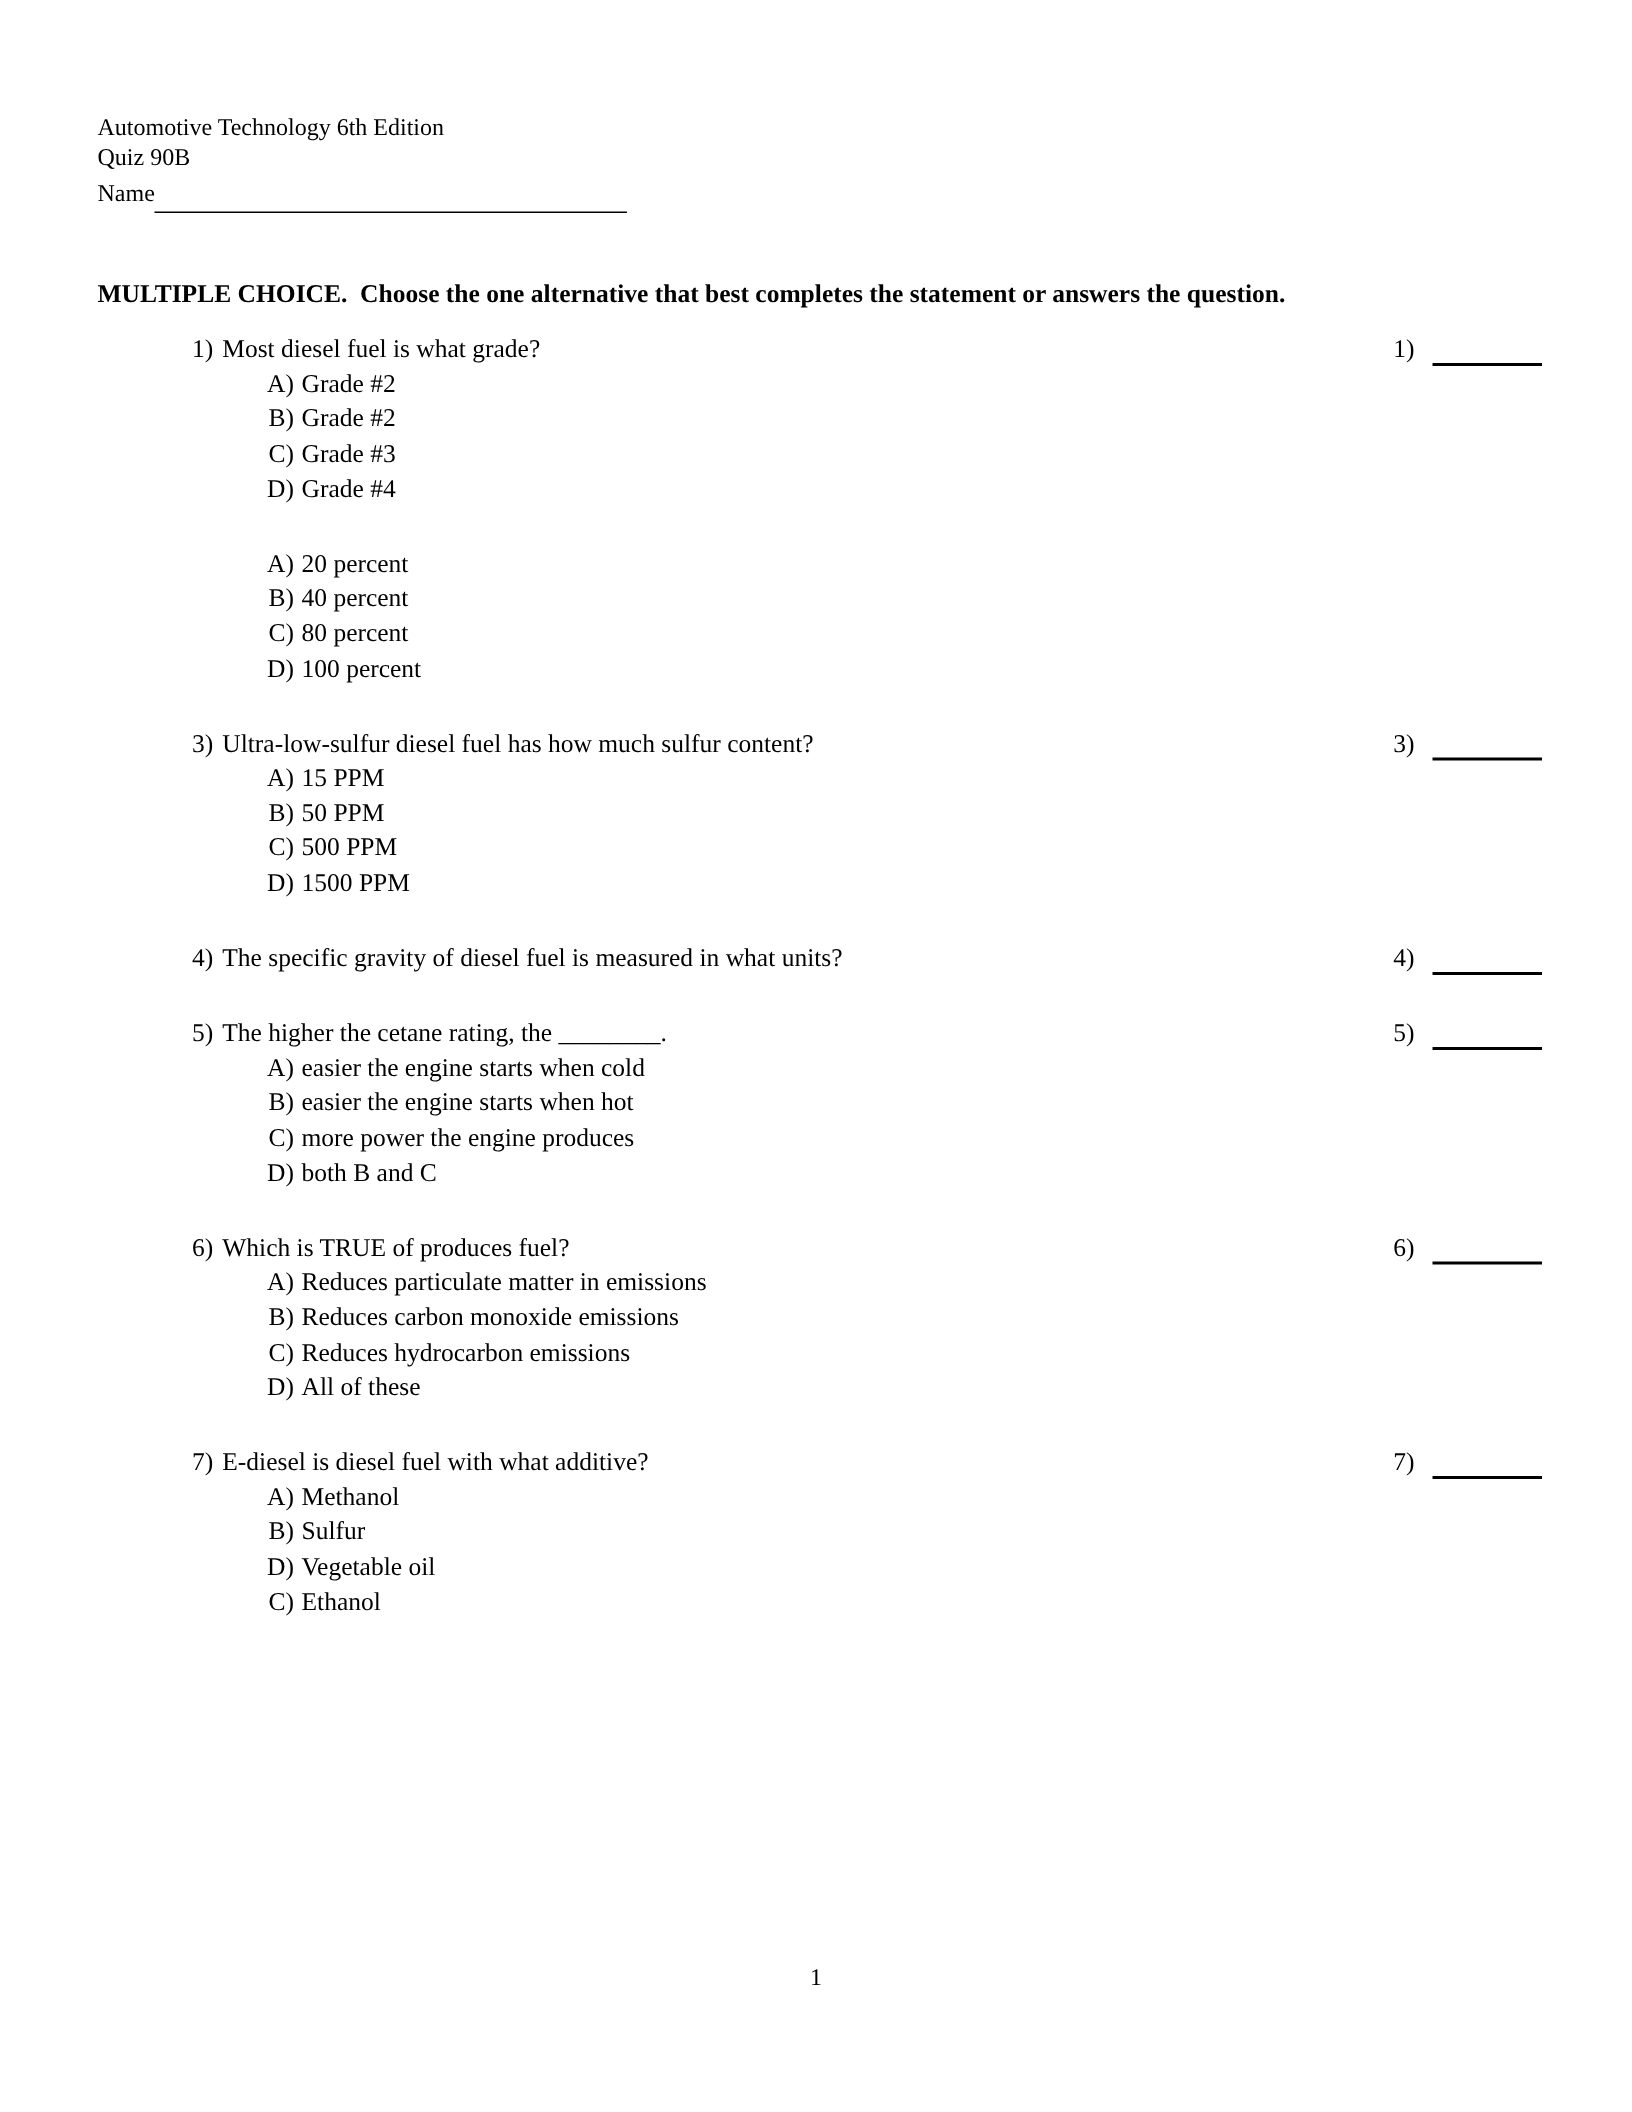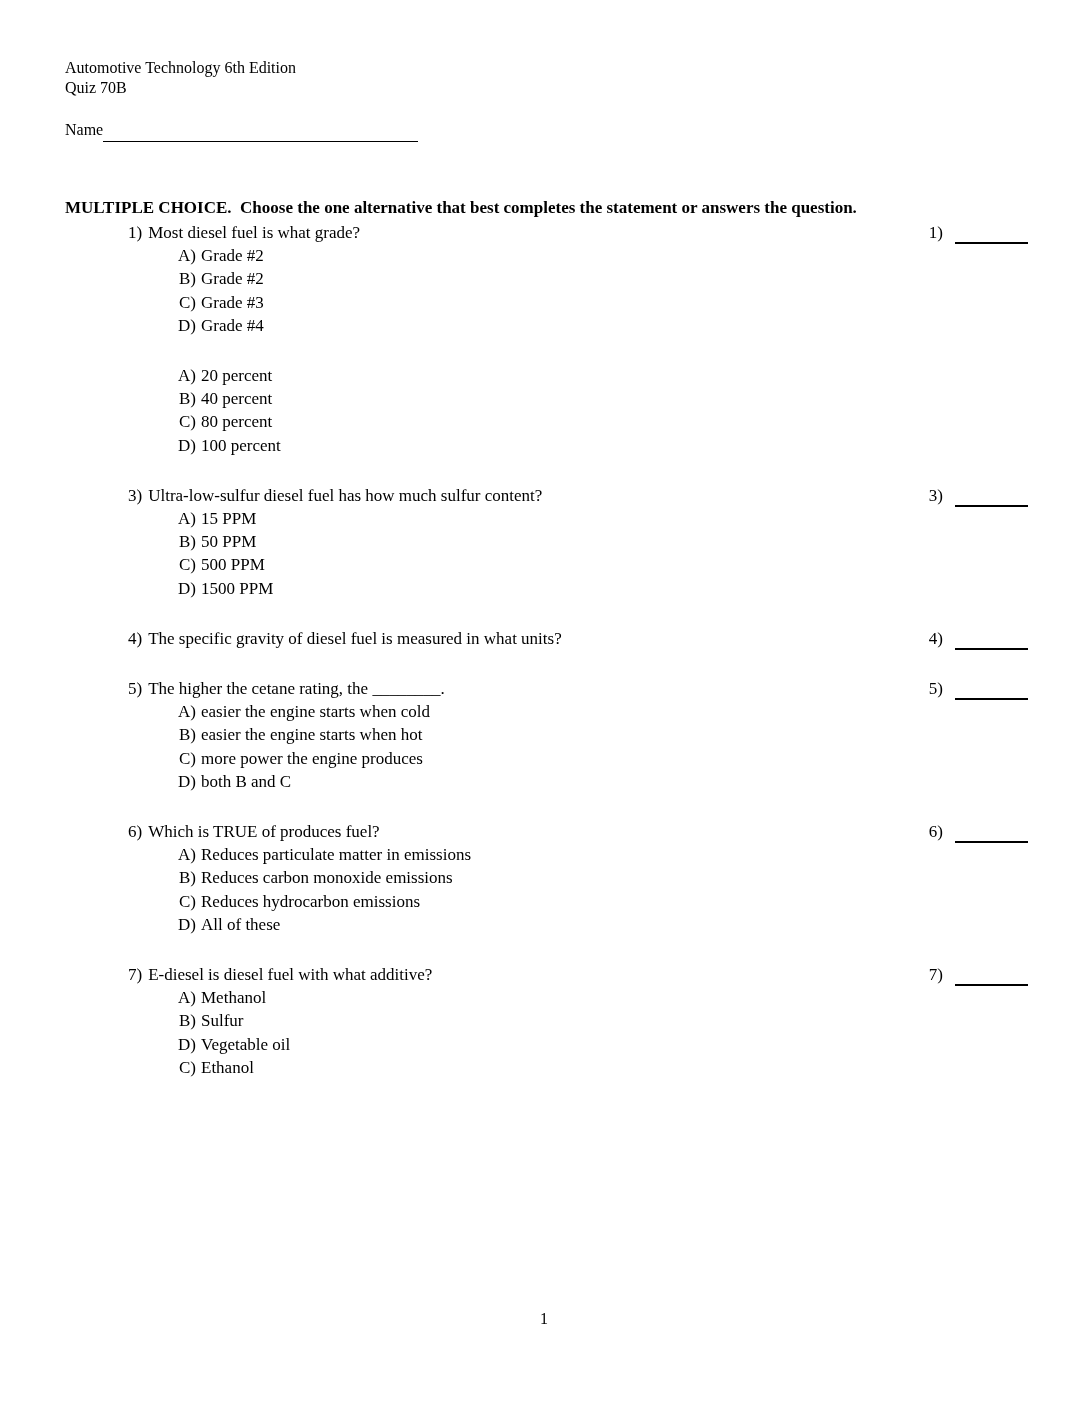--- a/index.html
+++ b/index.html
@@ -8,21 +8,21 @@
     width: 1088px;
     height: 1408px;
     background: #ffffff;
     color: #000000;
     font-family: "Liberation Serif", "DejaVu Serif", serif;
     overflow: hidden;
   }
   .header {
     position: absolute;
     left: 65px;
-    top: 58px;
+    top: 76px;
     font-size: 16px;
     line-height: 20px;
   }
   .name-row {
     position: absolute;
     left: 65px;
     top: 121px;
     width: 353px;
     display: flex;
     font-size: 16px;
@@ -33,21 +33,20 @@
     border-bottom: 1px solid #000;
   }
   .instruction {
     position: absolute;
     left: 65px;
     top: 186px;
     width: 960px;
     font-size: 17px;
     font-weight: bold;
     white-space: pre-wrap;
-    margin-top: 12px;
   }
   .questions {
     position: absolute;
     left: 128px;
     top: 221px;
     width: 900px;
     font-size: 17px;
     line-height: 23.2px;
   }
   .question { margin-bottom: 27px; }
@@ -84,21 +83,21 @@
     font-size: 16px;
   }
 </style>
 </head>
 <body>
 
 <div class="page">
 
   <div class="header">
     <div>Automotive Technology 6th Edition</div>
-    <div>Quiz 70B</div>
+    <div>Quiz 90B</div>
   </div>
 
   <div class="name-row">
     <span>Name</span>
     <span class="name-blank"></span>
   </div>
 
   <div class="instruction">MULTIPLE CHOICE.  Choose the one alternative that best completes the statement or answers the question.</div>
 
   <div class="questions">

